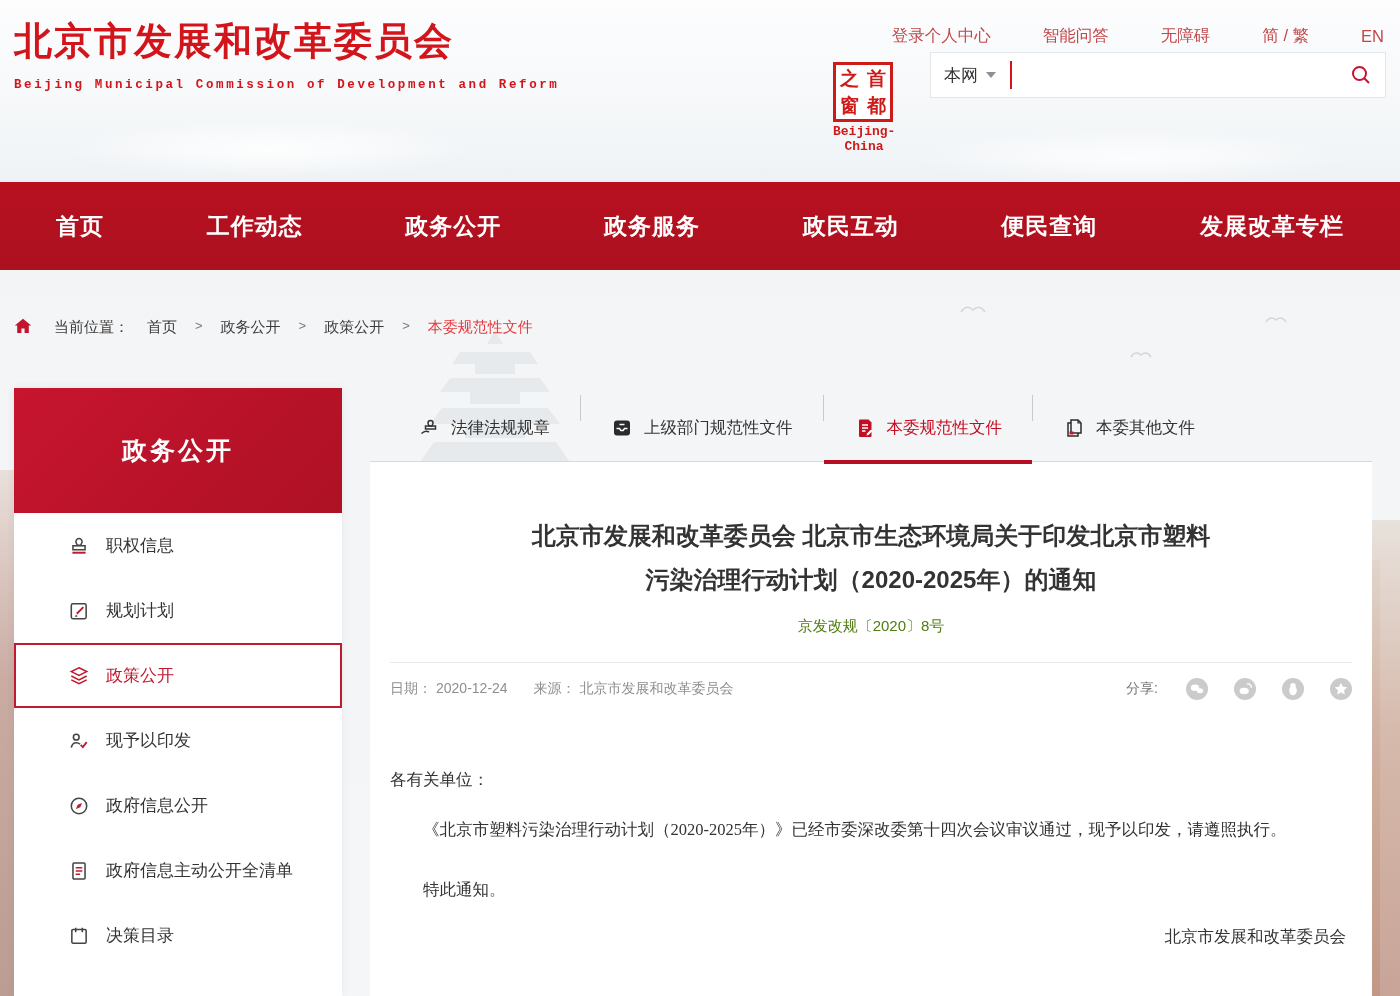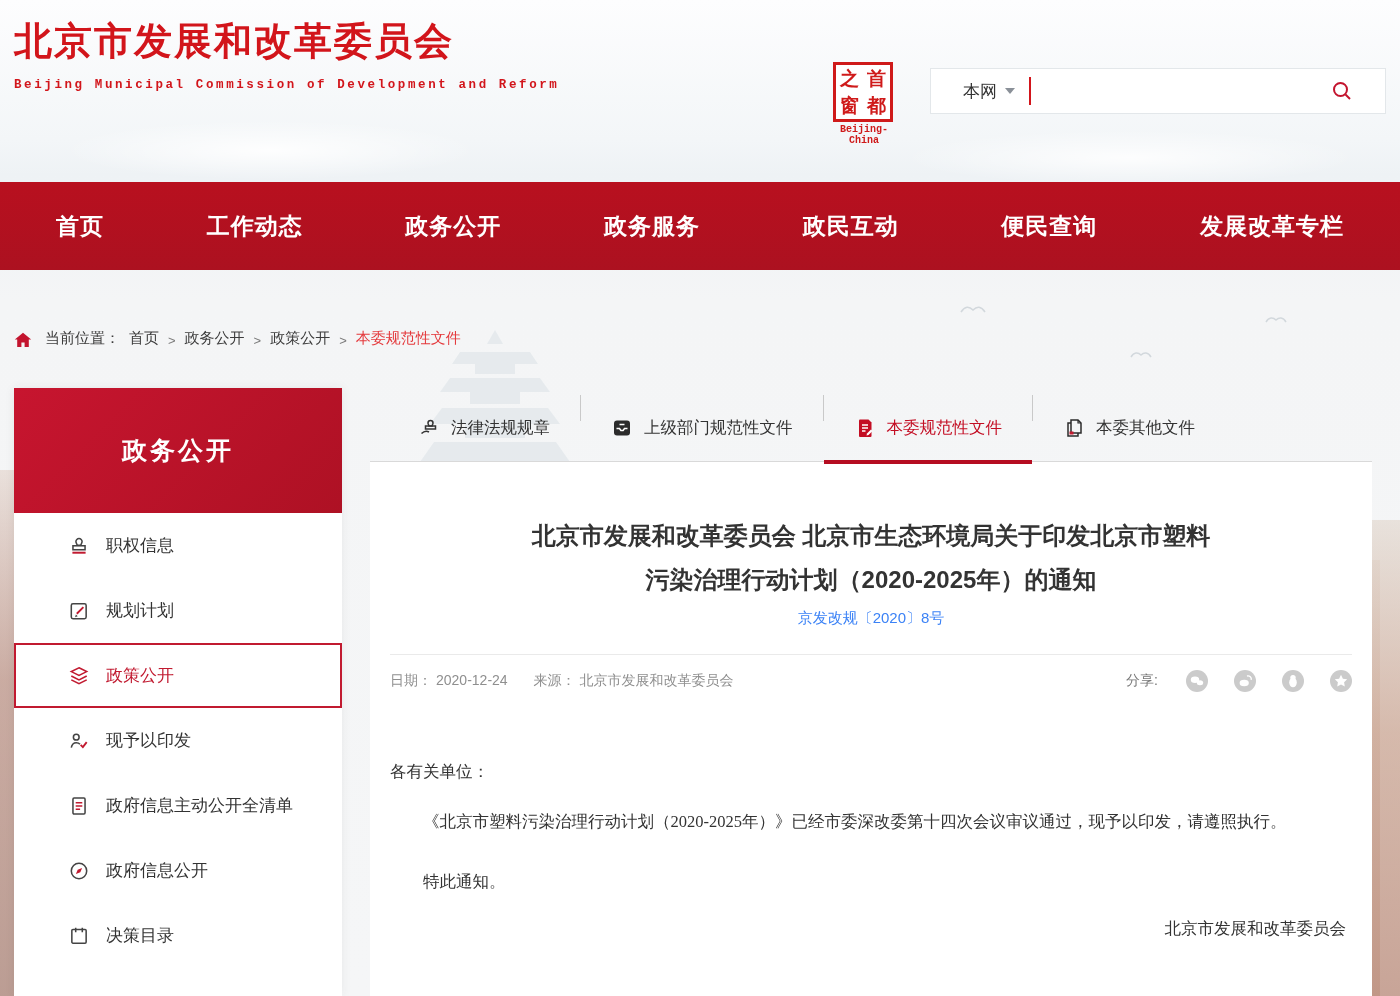--- a/index.html
+++ b/index.html
@@ -30,39 +30,39 @@
   .logo { position:absolute; left:14px; top:16px; }
   .logo-cn { font-size:38px; font-weight:bold; color:#d2151b; letter-spacing:2px; }
   .logo-en { margin-top:11px; font-family:"Liberation Mono", monospace; font-weight:bold;
     font-size:12.5px; color:#d2151b; letter-spacing:2.6px; }
   .top-links { position:absolute; right:16px; top:25px; display:flex; align-items:center; gap:52px; }
   .top-links a { font-size:16.5px; color:#c0484a; text-decoration:none; }
   .seal { position:absolute; left:833px; top:62px; width:62px; text-align:center; cursor:pointer; }
   .seal-box { width:60px; height:60px; border:3px solid #cf1a1a; background:#fff;
     display:grid; grid-template-columns:1fr 1fr; }
   .seal-box span { font-size:19px; font-weight:bold; color:#cf1a1a; line-height:27px; }
-  .seal-caption { margin-top:2px; font-family:"Liberation Mono", monospace; font-size:10px; font-weight:bold; color:#cf1a1a; }
-  .searchbar { position:absolute; left:930px; top:68px; width:456px; height:46px; background:#fff;
-    border:1px solid #e3e7ea; display:flex; align-items:center; padding:0 32px; }
+  .seal-caption { margin-top:2px; font-family:"Liberation Mono", monospace; font-size:13px; font-weight:bold; color:#cf1a1a; }
+  .searchbar { position:absolute; left:930px; top:52px; width:456px; height:46px; background:#fff;
+    border:1px solid #e3e7ea; display:flex; align-items:center; padding:0 13px; }
   .search-scope { display:flex; align-items:center; gap:8px; font-size:17px; color:#333; cursor:pointer; }
   .caret { width:0; height:0; border-left:5px solid transparent; border-right:5px solid transparent;
     border-top:6px solid #8a9098; }
   .search-cursor { width:2px; height:28px; background:#d2151b; margin-left:14px; }
   .search-input { flex:1; border:none; outline:none; height:40px; font-size:16px; background:transparent; }
   .search-btn { display:flex; align-items:center; cursor:pointer; }
 
   
   .mainnav { position:absolute; left:0; top:182px; width:1400px; height:88px; z-index:2;
     background:linear-gradient(180deg,#b8101f,#ac1120); display:flex; align-items:center;
     justify-content:space-between; padding:0 56px; }
   .mainnav a { color:#fff; font-size:23px; font-weight:bold; text-decoration:none; letter-spacing:1px; }
 
   
   .breadcrumb { position:absolute; left:14px; top:318px; height:30px; z-index:2;
-    display:flex; align-items:flex-end; gap:9px; font-size:15px; color:#3c3c3c; }
+    display:flex; align-items:flex-start; gap:18px; font-size:15px; color:#3c3c3c; }
   .breadcrumb .sep { color:#7a7a7a; font-size:13px; }
   .breadcrumb a { color:#3c3c3c; text-decoration:none; }
   .breadcrumb a.current { color:#e4393c; }
   .crumb-label { margin-left:4px; }
 
   
   .sidebar { position:absolute; left:14px; top:388px; width:328px; height:608px; z-index:2;
     background:#fff; box-shadow:0 0 10px rgba(60,60,60,.07); }
   .sidebar-header { height:125px; background:linear-gradient(135deg,#c7152f,#ae1124);
     color:#fff; font-size:25px; font-weight:bold; letter-spacing:3px;
@@ -77,21 +77,21 @@
   .main { position:absolute; left:370px; top:395px; width:1002px; height:601px; z-index:2; }
   .tabs { height:67px; display:flex; align-items:flex-start; border-bottom:1px solid #d9d9d9; padding-left:18px; }
   .tab { position:relative; height:100%; display:flex; align-items:center; gap:11px;
     padding:0 30px; font-size:16.5px; color:#333; cursor:pointer; white-space:nowrap; }
   .tab.active { color:#c30d23; }
   .tab.active::after { content:""; position:absolute; left:0; right:0; bottom:-3px; height:4px; background:#b50d21; }
   .tab-divider { width:1px; height:26px; background:#c9c9c9; flex:none; }
   .article-panel { background:#fff; height:534px; padding:0 20px; }
   .article-title { padding-top:52px; max-width:940px; margin:0 auto; text-align:center;
     font-size:24px; font-weight:bold; color:#333; line-height:1.82; }
-  .doc-number { text-align:center; margin-top:8px; font-size:15px; color:#3b82f6; }
+  .doc-number { text-align:center; margin-top:16px; font-size:15px; color:#4d7c0f; }
   .meta-divider { margin-top:26px; border-top:1px solid #eaeaea; }
   .meta-row { margin-top:15px; display:flex; justify-content:space-between; align-items:center;
     font-size:14px; color:#8f8f8f; padding:0 0 0 0; }
   .meta-left span { margin-right:4px; }
   .meta-left .gap { display:inline-block; width:14px; }
   .share { display:flex; align-items:center; gap:26px; color:#777; }
   .share-label { font-size:14px; margin-right:2px; }
   .share-icon { width:22px; height:22px; cursor:pointer; display:block; }
   .article-body { margin-top:64px; font-size:16.5px; color:#333; }
   .salutation { line-height:1.9;margin-top:41px; }
@@ -134,20 +134,27 @@
 <div class="wm wm-left-strip"></div>
 <div class="wm wm-right-soft"></div>
 <div class="wm wm-right-strip"></div>
 
 <header class="site-header">
   <div class="logo">
     <div class="logo-cn">北京市发展和改革委员会</div>
     <div class="logo-en">Beijing Municipal Commission of Development and Reform</div>
   </div>
 
+  <nav class="top-links">
+    <a href="#">登录个人中心</a>
+    <a href="#">智能问答</a>
+    <a href="#">无障碍</a>
+    <a href="#">简 / 繁</a>
+    <a href="#">EN</a>
+  </nav>
 
   <div class="seal">
     <div class="seal-box">
       <span>之</span>
       <span>首</span>
       <span>窗</span>
       <span>都</span>
     </div>
     <div class="seal-caption">Beijing-China</div>
   </div>
@@ -231,34 +238,34 @@
           <circle cx="7.5" cy="6.5" r="2.6" stroke="#444" stroke-width="1.4"></circle>
           <path d="M3 16c.5-3 2.2-4.5 4.5-4.5 1.5 0 2.6.5 3.4 1.5" stroke="#444" stroke-width="1.4"></path>
           <path d="M11.5 13.5l2 2 3.5-4.5" stroke="#c11a30" stroke-width="1.7"></path>
         </svg>
         </span>
       <span>现予以印发</span>
     </li>
     <li class="side-item">
       <span class="sicon">
         <svg viewBox="0 0 20 20" width="22" height="22" fill="none">
+          <circle cx="10" cy="10" r="7" stroke="#444" stroke-width="1.4"></circle>
+          <path d="M12.8 7.2l-1.6 4-4 1.6 1.6-4z" fill="#c11a30"></path>
+        </svg>
+        </span>
+      <span>政府信息公开</span>
+    </li>
+    <li class="side-item">
+      <span class="sicon">
+        <svg viewBox="0 0 20 20" width="22" height="22" fill="none">
           <rect x="4.5" y="2.8" width="11" height="14.4" rx="1" stroke="#444" stroke-width="1.4"></rect>
           <path d="M7 7h6M7 10h6M7 13h4" stroke="#c11a30" stroke-width="1.4"></path>
         </svg>
         </span>
       <span>政府信息主动公开全清单</span>
-    </li>
-    <li class="side-item">
-      <span class="sicon">
-        <svg viewBox="0 0 20 20" width="22" height="22" fill="none">
-          <circle cx="10" cy="10" r="7" stroke="#444" stroke-width="1.4"></circle>
-          <path d="M12.8 7.2l-1.6 4-4 1.6 1.6-4z" fill="#c11a30"></path>
-        </svg>
-        </span>
-      <span>政府信息公开</span>
     </li>
     <li class="side-item">
       <span class="sicon">
         <svg viewBox="0 0 20 20" width="22" height="22" fill="none">
           <rect x="3.5" y="4" width="13" height="12.5" rx="1" stroke="#444" stroke-width="1.4"></rect>
           <path d="M7 2.5v4M13 2.5v4" stroke="#444" stroke-width="1.4"></path>
         </svg>
         </span>
       <span>决策目录</span>
     </li>

